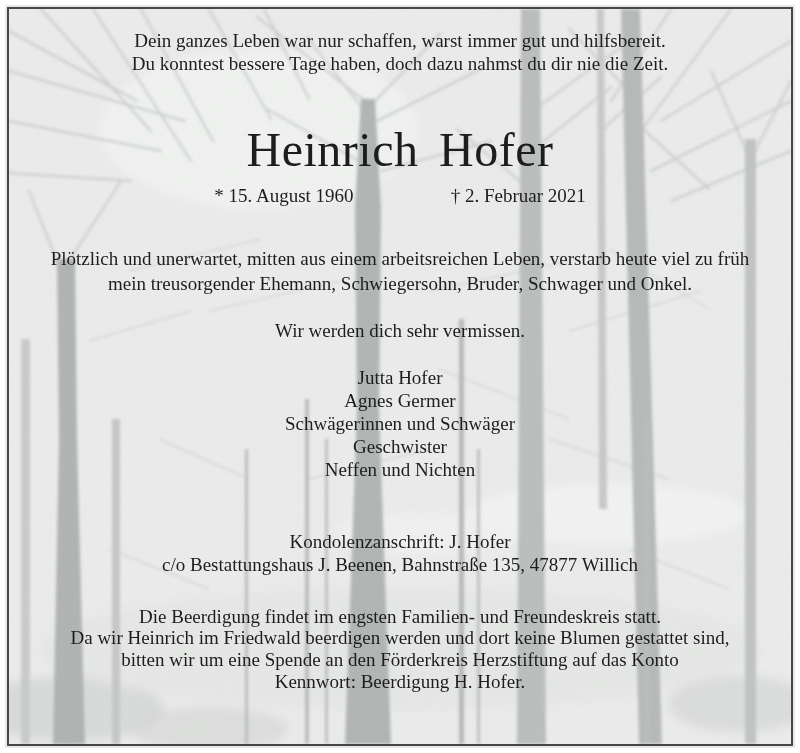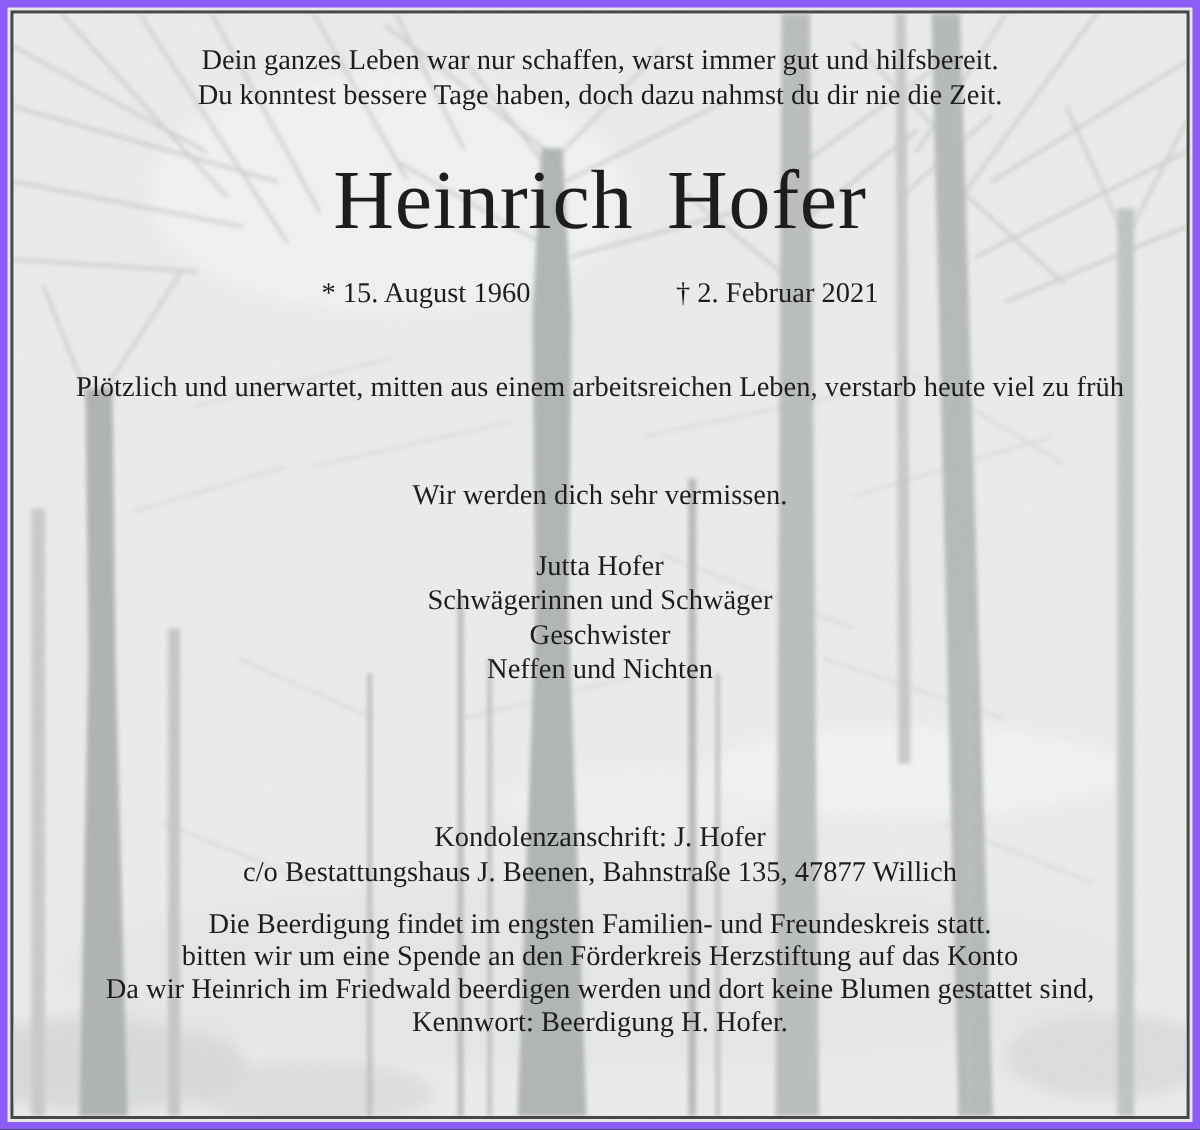--- a/index.html
+++ b/index.html
@@ -1,42 +1,42 @@
 <!DOCTYPE html>
 <html><head>
 <meta charset="utf-8">
 <title>Traueranzeige</title>
 <style>
   html, body { margin: 0; padding: 0; background: #0b0b0b; }
   .page {
     width: 800px; height: 753px; box-sizing: border-box;
-    padding: 5px; background: #8b5cf6; position: relative;
+    padding: 5px; background: #ffffff; position: relative;
     font-family: "Liberation Serif", "DejaVu Serif", serif;
   }
   .frame-light {
     width: 100%; height: 100%; box-sizing: border-box;
     border: 2px solid #e8e8e8;
   }
   .frame-dark {
     width: 100%; height: 100%; box-sizing: border-box;
     border: 2px solid #474747; position: relative; overflow: hidden;
     background: #ecedec;
   }
   .bg-svg { position: absolute; left: 0; top: 0; width: 100%; height: 100%; display: block; }
   .txt {
     position: absolute; left: 0; right: 0; text-align: center;
     color: #1d1d1d; font-size: 19px; line-height: 23px; white-space: nowrap;
   }
   .epigraph   { top: 20px; }
-  .name       { top: 93px; font-size: 56px; line-height: 64px; word-spacing: 8px; letter-spacing: 0.5px; font-weight: normal; margin: 0; }
+  .name       { top: 93px; font-size: 48px; line-height: 64px; word-spacing: 8px; letter-spacing: 0.5px; font-weight: normal; margin: 16px; }
   .dates      { top: 175px; display: flex; justify-content: center; gap: 97px; }
   .announce   { top: 237px; line-height: 25px; }
   .farewell   { top: 310px; }
   .mourners   { top: 357px; line-height: 23px; }
-  .condolence { top: 538px; line-height: 23px; }
+  .condolence { top: 521px; line-height: 23px; }
   .funeral    { top: 596px; }
   .donation   { top: 618px; line-height: 22px; }
 </style>
 </head>
 <body>
 
 <div class="page">
   <div class="frame-light">
     <div class="frame-dark">
 
@@ -141,39 +141,41 @@
 
       <h1 class="txt name">Heinrich Hofer</h1>
 
       <div class="txt dates">
         <span>* 15. August 1960</span>
         <span>† 2. Februar 2021</span>
       </div>
 
       <div class="txt announce">
         <div>Plötzlich und unerwartet, mitten aus einem arbeitsreichen Leben, verstarb heute viel zu früh</div>
+        <div>mein treusorgender Ehemann, Schwiegersohn, Bruder, Schwager und Onkel.</div>
       </div>
 
       <div class="txt farewell">Wir werden dich sehr vermissen.</div>
 
       <div class="txt mourners">
         <div>Jutta Hofer</div>
+        <div>Agnes Germer</div>
         <div>Schwägerinnen und Schwäger</div>
         <div>Geschwister</div>
         <div>Neffen und Nichten</div>
       </div>
 
       <div class="txt condolence">
         <div>Kondolenzanschrift: J. Hofer</div>
         <div>c/o Bestattungshaus J. Beenen, Bahnstraße 135, 47877 Willich</div>
       </div>
 
       <div class="txt funeral">Die Beerdigung findet im engsten Familien- und Freundeskreis statt.</div>
 
       <div class="txt donation">
+        <div>Da wir Heinrich im Friedwald beerdigen werden und dort keine Blumen gestattet sind,</div>
         <div>bitten wir um eine Spende an den Förderkreis Herzstiftung auf das Konto</div>
-        <div>Da wir Heinrich im Friedwald beerdigen werden und dort keine Blumen gestattet sind,</div>
         <div>Kennwort: Beerdigung H. Hofer.</div>
       </div>
 
     </div>
   </div>
 </div>
 
 </body></html>

